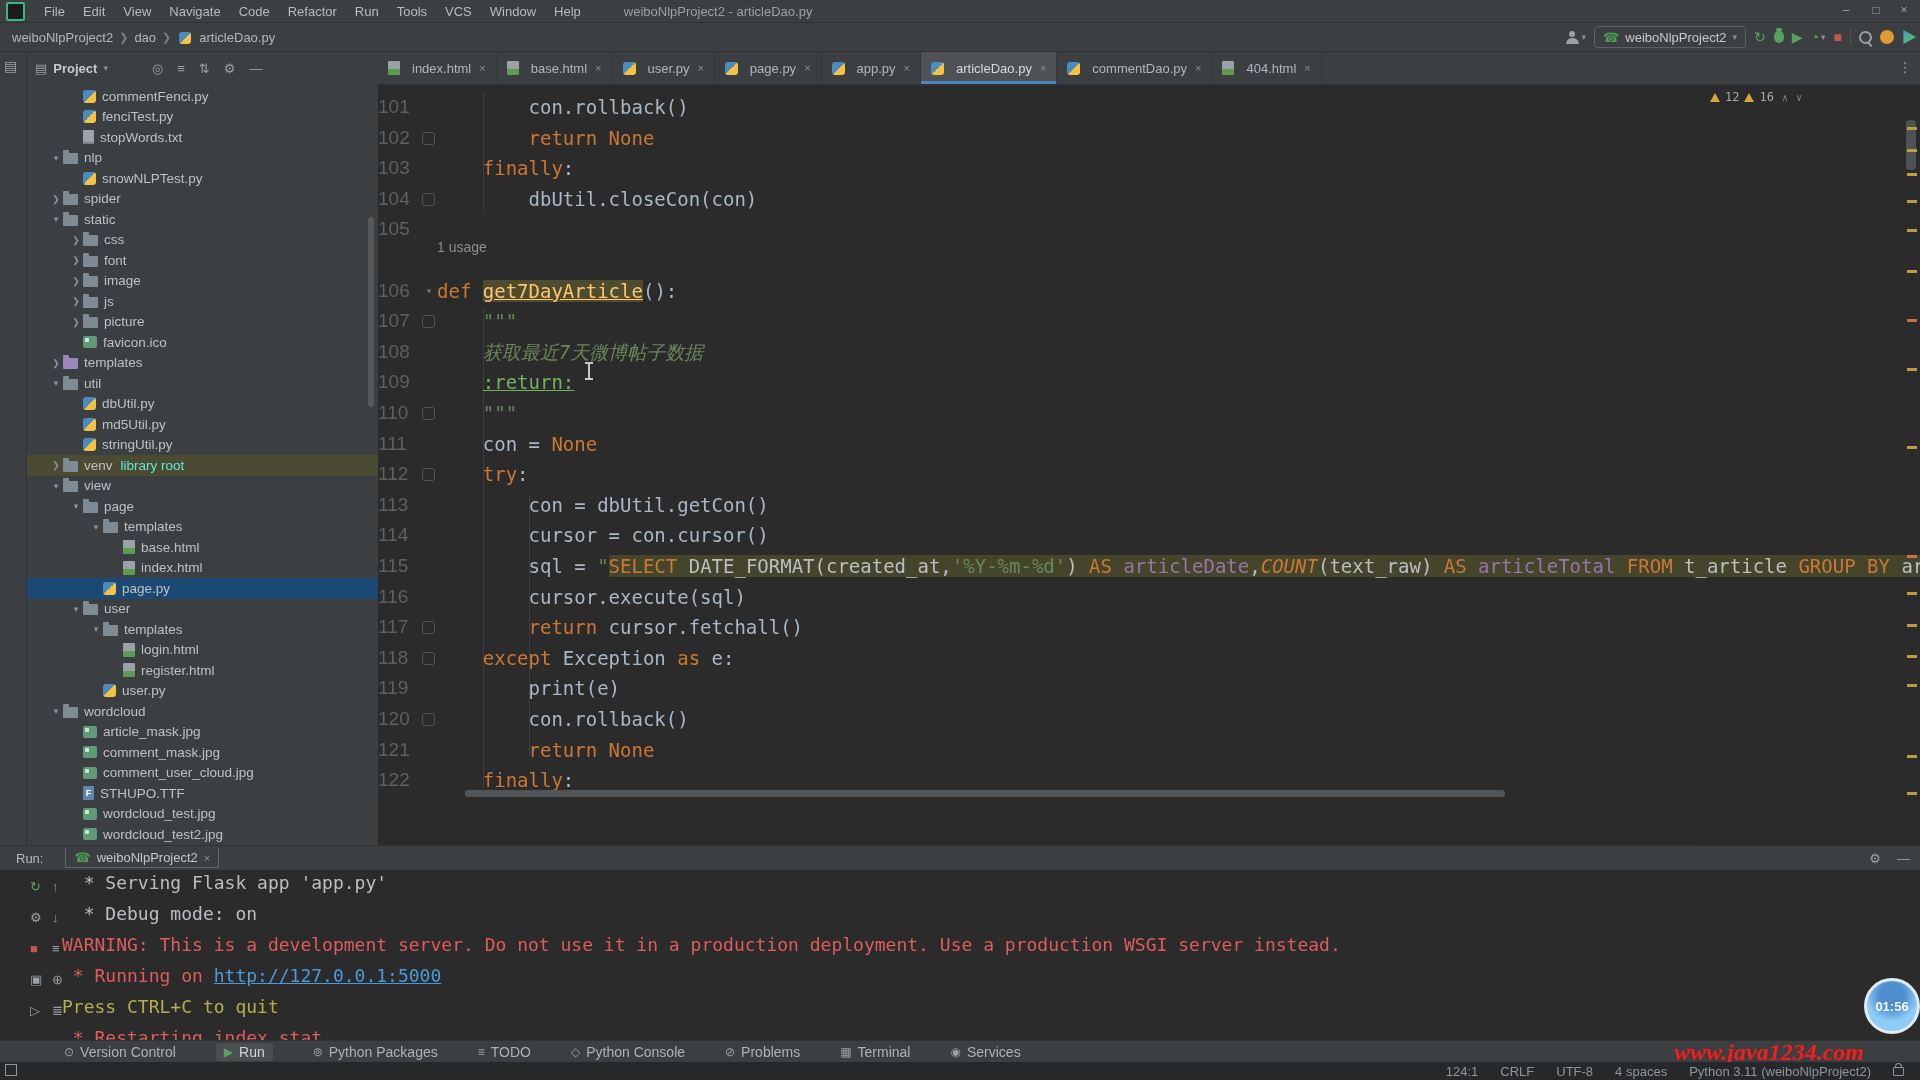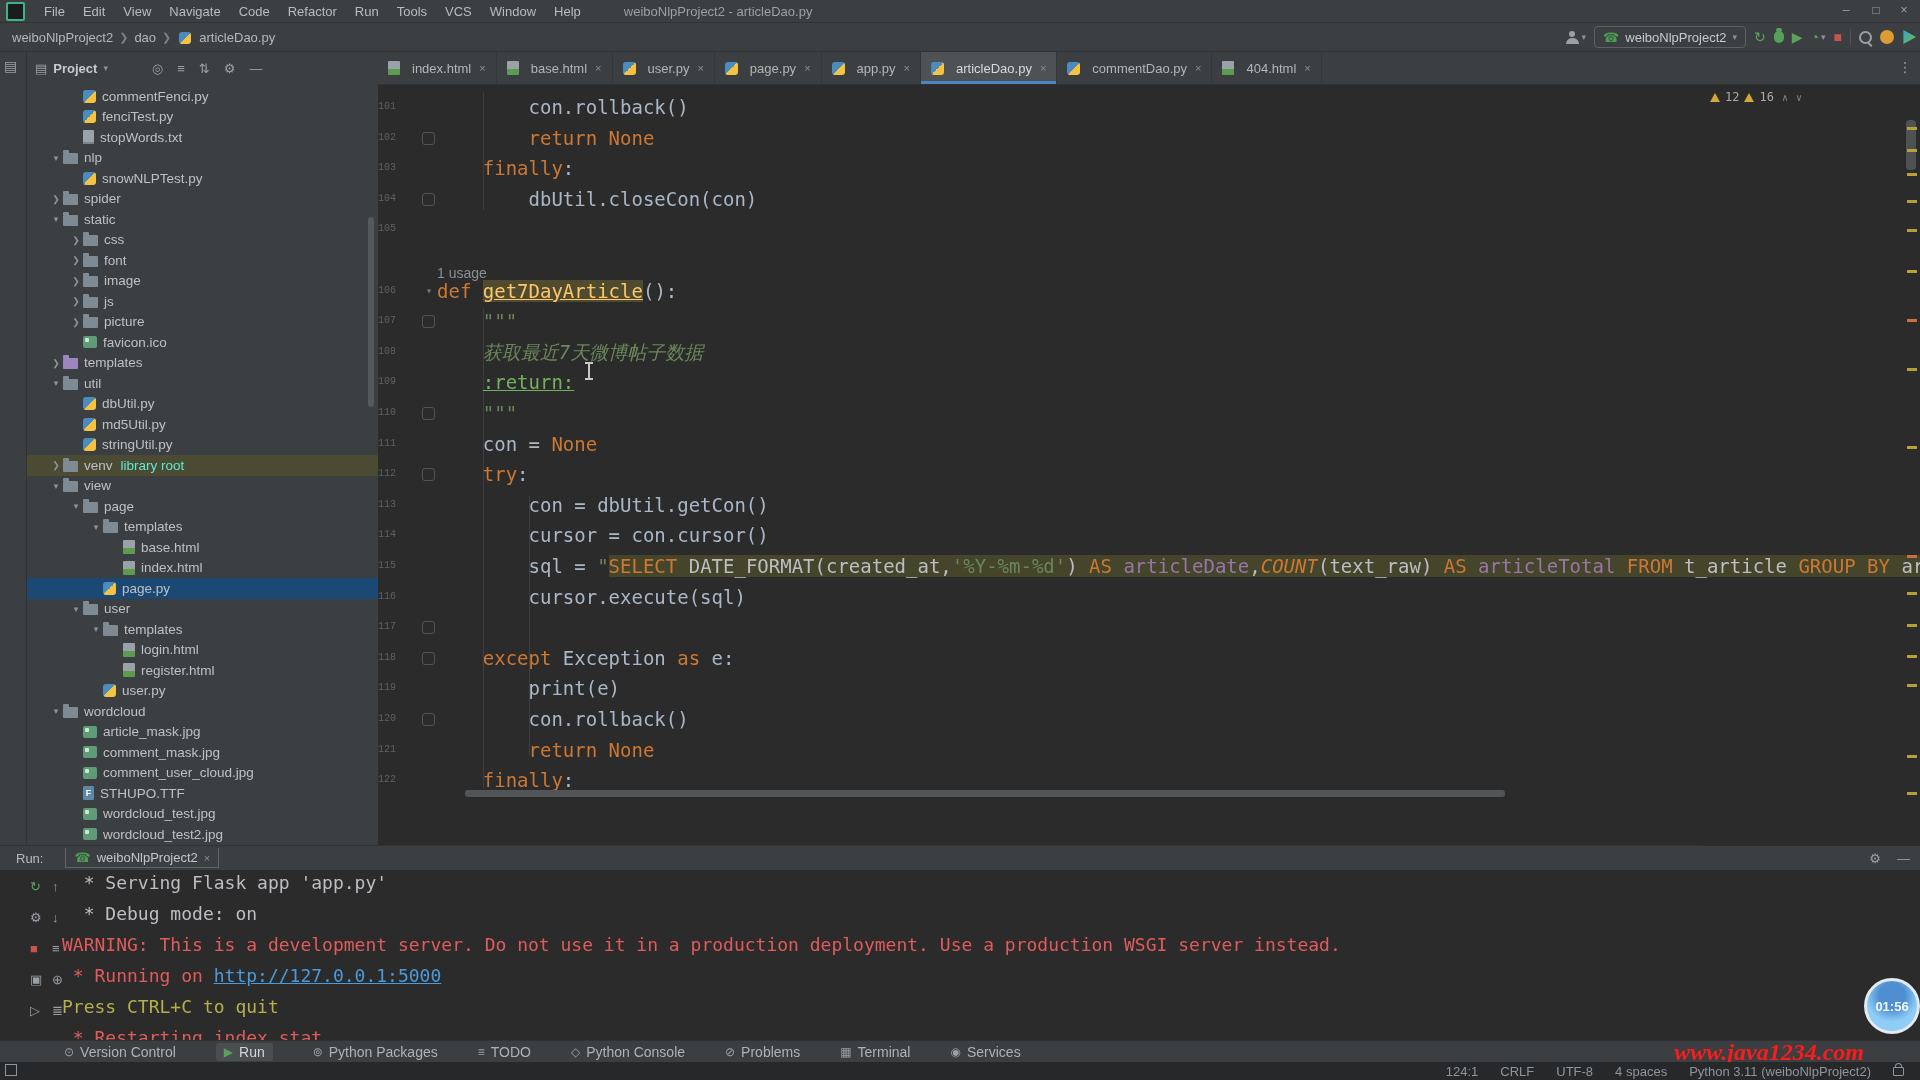--- a/index.html
+++ b/index.html
@@ -71,21 +71,21 @@
 
   
   #editor{position:absolute;left:378px;top:52px;width:1542px;height:793px;background:#2b2b2b;overflow:hidden;}
   #tabbar{position:absolute;left:0;top:0;width:1542px;height:32px;background:#3c3f41;border-bottom:1px solid #323232;display:flex;}
   .tab{display:flex;align-items:center;gap:6px;padding:0 10px;font-size:13px;color:#b0b6bb;border-right:1px solid #343739;}
   .tab.active{background:#4e5254;color:#d6dade;box-shadow:inset 0 -3px 0 #4a86c4;}
   .tab .x{color:#8b9096;font-size:11px;margin-left:2px;}
   .kebab{position:absolute;right:8px;top:7px;color:#9aa0a6;font-size:14px;}
   #codearea{position:absolute;left:0;top:32px;width:1542px;height:761px;font-family:"DejaVu Sans Mono",monospace;}
   .crow{position:absolute;left:0;height:30px;white-space:pre;font-size:19px;line-height:30px;color:#a9b7c6;}
-  .lnum{position:absolute;left:0;width:40px;font-size:10px;color:#5d6163;font-family:Liberation Mono, monospace;line-height:30px;}
+  .lnum{position:absolute;left:0;width:40px;font-size:19px;color:#5d6163;font-family:Liberation Sans, sans-serif;line-height:30px;}
   .gmark{position:absolute;left:44px;top:9px;width:11px;height:11px;border:1px solid #5a5f63;border-radius:3px;opacity:.8;}
   .gfold{position:absolute;left:44px;width:14px;color:#7d8288;font-size:10px;line-height:30px;text-align:center;}
   .codetext{position:absolute;left:59px;}
   .hintrow{position:absolute;left:59px;font-size:14px;color:#8a8f94;line-height:30px;font-family:"Liberation Sans",sans-serif;}
   .c-p{color:#a9b7c6}.c-k{color:#cc7832}.c-s{color:#6a8759}
   .c-d{color:#6a8759}.c-di{color:#6a8759;font-style:italic}
   .c-dt{color:#72b25f;text-decoration:underline}
   .c-fh{color:#ffc66d;background:#4e4b2e;text-decoration:underline}
   .c-sk{color:#cc7832;background:#45452b}.c-sp{color:#bcbec4;background:#45452b}
   .c-ss{color:#6a8759;background:#45452b}.c-sf{color:#9876aa;background:#45452b}
@@ -457,33 +457,33 @@
       </div>
       <div class="iguide" style="left:105px;top:8px;height:118px;"></div>
       <div class="iguide" style="left:105px;top:224px;height:480px;"></div>
       <div class="iguide" style="left:151px;top:412px;height:260px;"></div>
       <div id="code-rows">
           <div class="crow" style="top: 8px; width: 1542px;"><span class="lnum">101</span><span class="codetext"><span class="c-p">        con.rollback()</span></span></div>
           <div class="crow" style="top: 38.6px; width: 1542px;"><span class="lnum">102</span><span class="gmark" style="top: 9px;"></span><span class="codetext"><span class="c-p">        </span><span class="c-k">return</span><span class="c-p"> </span><span class="c-k">None</span></span></div>
           <div class="crow" style="top: 69.2px; width: 1542px;"><span class="lnum">103</span><span class="codetext"><span class="c-p">    </span><span class="c-k">finally</span><span class="c-p">:</span></span></div>
           <div class="crow" style="top: 99.8px; width: 1280px;"><span class="lnum">104</span><span class="gmark" style="top: 9px;"></span><span class="codetext"><span class="c-p">        dbUtil.closeCon(con)</span></span></div>
           <div class="crow" style="top: 130.4px; width: 1542px;"><span class="lnum">105</span><span class="codetext"></span></div>
-          <div class="hintrow" style="top: 174px; text-align: right;">1 usage</div>
+          <div class="hintrow" style="top: 148px; text-align: right;">1 usage</div>
           <div class="crow" style="top: 191.6px; width: 1542px;"><span class="lnum">106</span><span class="gfold">▾</span><span class="codetext"><span class="c-k">def</span><span class="c-p"> </span><span class="c-fh">get7DayArticle</span><span class="c-p">():</span></span></div>
           <div class="crow" style="top: 222.2px; width: 1542px;"><span class="lnum">107</span><span class="gmark" style="top: 9px;"></span><span class="codetext"><span class="c-p">    </span><span class="c-d">"""</span></span></div>
           <div class="crow" style="top: 252.8px; width: 1542px;"><span class="lnum">108</span><span class="codetext"><span class="c-p">    </span><span class="c-di">获取最近7天微博帖子数据</span></span></div>
           <div class="crow" style="top: 283.4px; width: 1542px;"><span class="lnum">109</span><span class="codetext"><span class="c-p">    </span><span class="c-dt">:return:</span></span></div>
           <div class="crow" style="top: 314px; width: 1542px;"><span class="lnum">110</span><span class="gmark" style="top: 9px;"></span><span class="codetext"><span class="c-p">    </span><span class="c-d">"""</span></span></div>
           <div class="crow" style="top: 344.6px; width: 1542px;"><span class="lnum">111</span><span class="codetext"><span class="c-p">    con = </span><span class="c-k">None</span></span></div>
           <div class="crow" style="top: 375.2px; width: 1542px;"><span class="lnum">112</span><span class="gmark" style="top: 9px;"></span><span class="codetext"><span class="c-p">    </span><span class="c-k">try</span><span class="c-p">:</span></span></div>
           <div class="crow" style="top: 405.8px; width: 1542px;"><span class="lnum">113</span><span class="codetext"><span class="c-p">        con = dbUtil.getCon()</span></span></div>
           <div class="crow" style="top: 436.4px; width: 1542px;"><span class="lnum">114</span><span class="codetext"><span class="c-p">        cursor = con.cursor()</span></span></div>
           <div class="crow" style="top: 467px; width: 1542px;"><span class="lnum">115</span><span class="codetext"><span class="c-p">        sql = </span><span class="c-s">"</span><span class="c-sk">SELECT </span><span class="c-sp">DATE_FORMAT(</span><span class="c-sp">created_at</span><span class="c-sp">,</span><span class="c-ss">'%Y-%m-%d'</span><span class="c-sp">) </span><span class="c-sk">AS </span><span class="c-sf">articleDate</span><span class="c-sp">,</span><span class="c-si">COUNT</span><span class="c-sp">(</span><span class="c-sp">text_raw</span><span class="c-sp">) </span><span class="c-sk">AS </span><span class="c-sf">articleTotal </span><span class="c-sk">FROM </span><span class="c-sp">t_article </span><span class="c-sk">GROUP BY </span><span class="c-sp">art</span></span></div>
           <div class="crow" style="top: 497.6px; width: 1542px;"><span class="lnum">116</span><span class="codetext"><span class="c-p">        cursor.execute(sql)</span></span></div>
-          <div class="crow" style="top: 528.2px; width: 1542px;"><span class="lnum">117</span><span class="gmark" style="top: 9px;"></span></div>
+          <div class="crow" style="top: 528.2px; width: 1542px;"><span class="lnum">117</span><span class="gmark" style="top: 9px;"></span><span class="codetext"><span class="c-p">        </span><span class="c-k">return</span><span class="c-p"> cursor.fetchall()</span></span></div>
           <div class="crow" style="top: 558.8px; width: 1542px;"><span class="lnum">118</span><span class="gmark" style="top: 9px;"></span><span class="codetext"><span class="c-p">    </span><span class="c-k">except</span><span class="c-p"> Exception </span><span class="c-k">as</span><span class="c-p"> e:</span></span></div>
           <div class="crow" style="top: 589.4px; width: 1542px;"><span class="lnum">119</span><span class="codetext"><span class="c-p">        print(e)</span></span></div>
           <div class="crow" style="top: 620px; width: 1542px;"><span class="lnum">120</span><span class="gmark" style="top: 9px;"></span><span class="codetext"><span class="c-p">        con.rollback()</span></span></div>
           <div class="crow" style="top: 650.6px; width: 1307px;"><span class="lnum">121</span><span class="codetext"><span class="c-p">        </span><span class="c-k">return</span><span class="c-p"> </span><span class="c-k">None</span></span></div>
           <div class="crow" style="top: 681.2px; width: 1542px;"><span class="lnum">122</span><span class="codetext"><span class="c-p">    </span><span class="c-k">finally</span><span class="c-p">:</span></span></div>
         </div>
       <div id="ibeam"></div>
       <div id="hscroll"></div>
       <div id="vscroll"></div>
       <div id="smarks">

